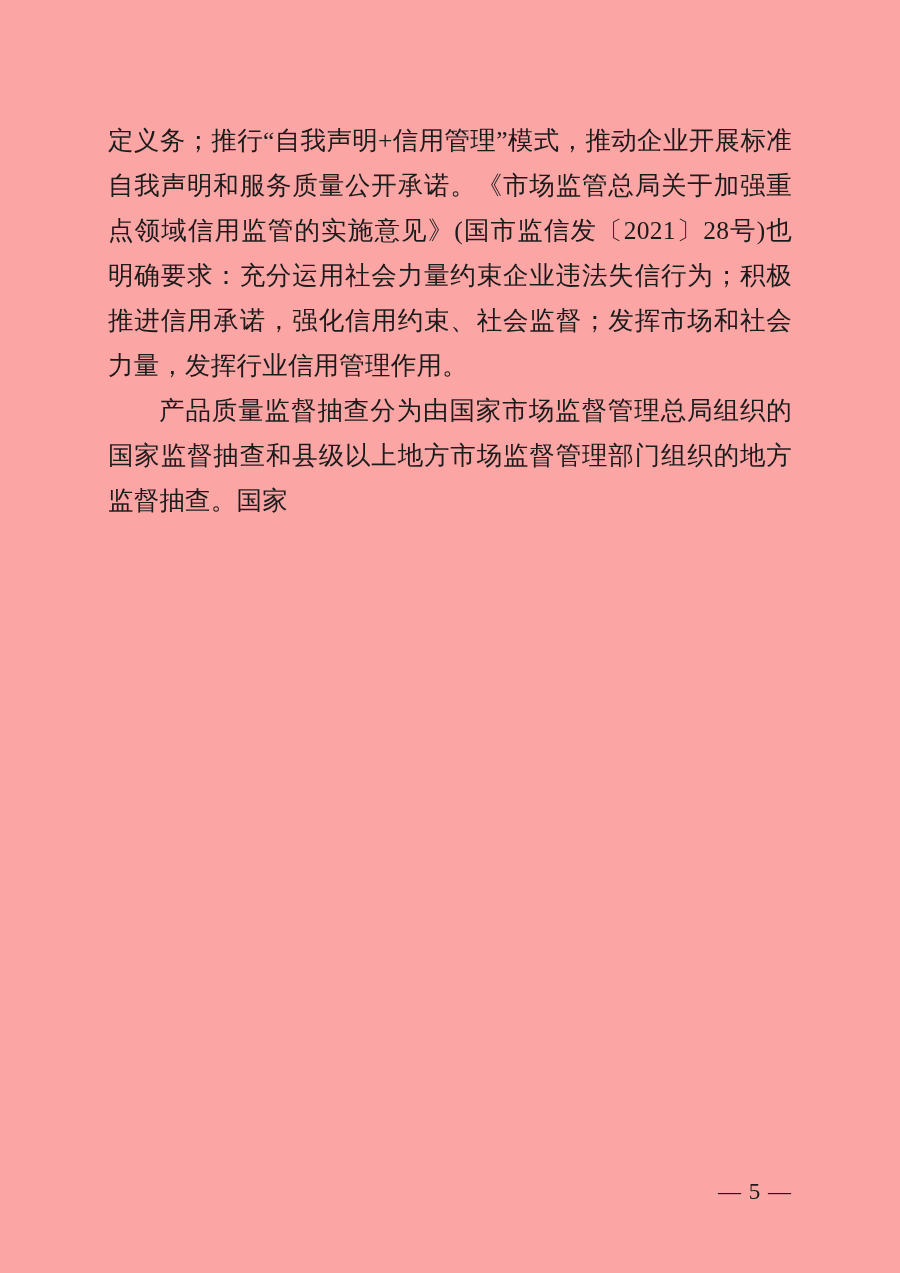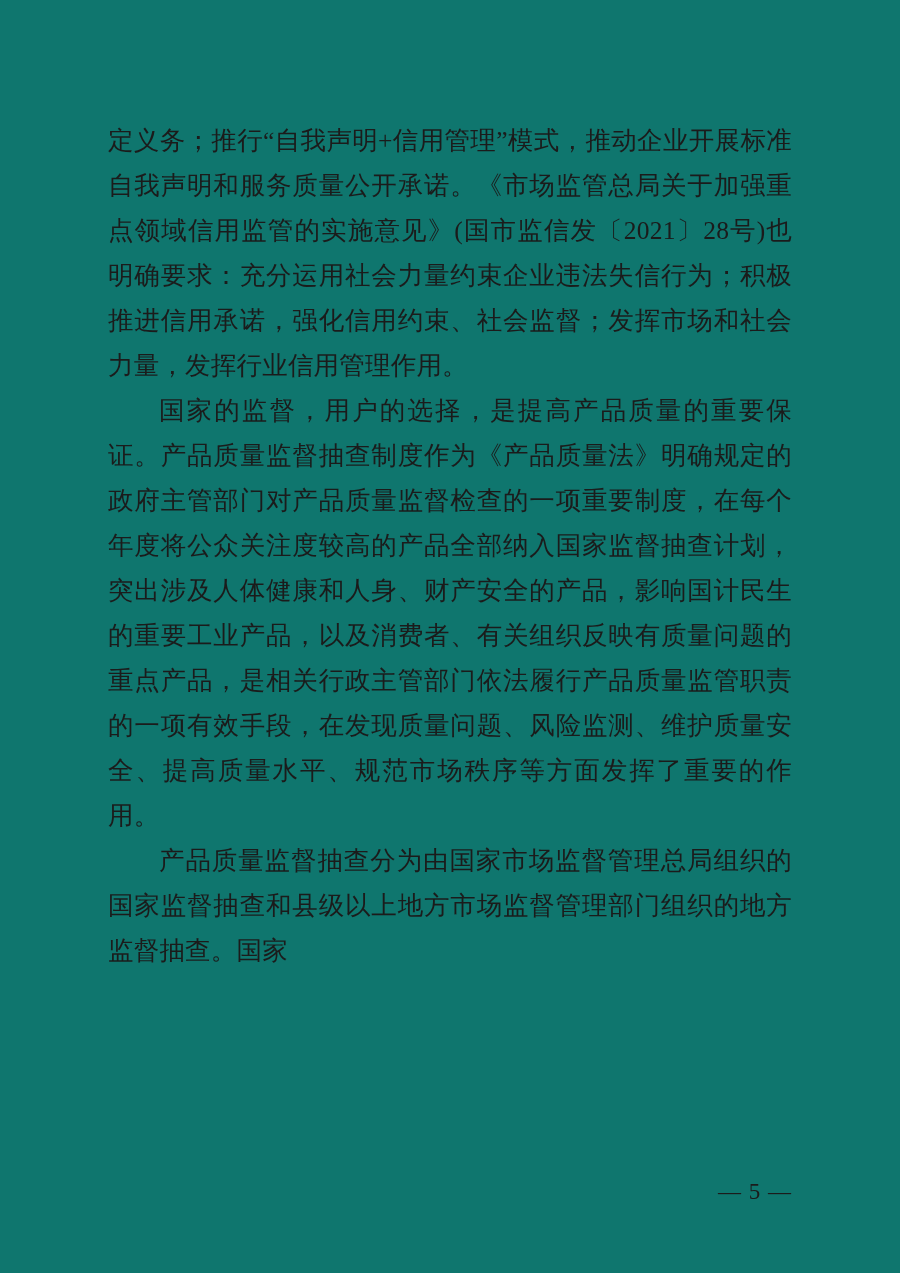--- a/index.html
+++ b/index.html
@@ -13,21 +13,21 @@
     font-family: "Liberation Serif", "DejaVu Serif", serif;
     color: #1a1a1a;
     overflow: hidden;
   }
   .page {
     position: relative;
     width: 900px;
     height: 1273px;
     box-sizing: border-box;
     padding: 118px 108px 0 108px;
-    background: #0f766e;
+    background: #fca5a5;
   }
   .doc-body {
     font-size: 25.5px;
     line-height: 45px;
     text-align: justify;
     text-justify: inter-ideograph;
     letter-spacing: 0.2px;
     color: #1b1b1b;
   }
   .para {
@@ -47,17 +47,16 @@
     letter-spacing: 1px;
     font-family: "Liberation Serif", "DejaVu Serif", serif;
   }
 </style>
 </head>
 <body>
 
 <div class="page">
   <div class="doc-body">
     <p class="para">定义务；推行“自我声明+信用管理”模式，推动企业开展标准自我声明和服务质量公开承诺。《市场监管总局关于加强重点领域信用监管的实施意见》(国市监信发〔2021〕28号)也明确要求：充分运用社会力量约束企业违法失信行为；积极推进信用承诺，强化信用约束、社会监督；发挥市场和社会力量，发挥行业信用管理作用。</p>
-    <p class="para indent">国家的监督，用户的选择，是提高产品质量的重要保证。产品质量监督抽查制度作为《产品质量法》明确规定的政府主管部门对产品质量监督检查的一项重要制度，在每个年度将公众关注度较高的产品全部纳入国家监督抽查计划，突出涉及人体健康和人身、财产安全的产品，影响国计民生的重要工业产品，以及消费者、有关组织反映有质量问题的重点产品，是相关行政主管部门依法履行产品质量监管职责的一项有效手段，在发现质量问题、风险监测、维护质量安全、提高质量水平、规范市场秩序等方面发挥了重要的作用。</p>
     <p class="para indent">产品质量监督抽查分为由国家市场监督管理总局组织的国家监督抽查和县级以上地方市场监督管理部门组织的地方监督抽查。国家</p>
   </div>
   <div class="page-number">— 5 —</div>
 </div>
 
 </body></html>

